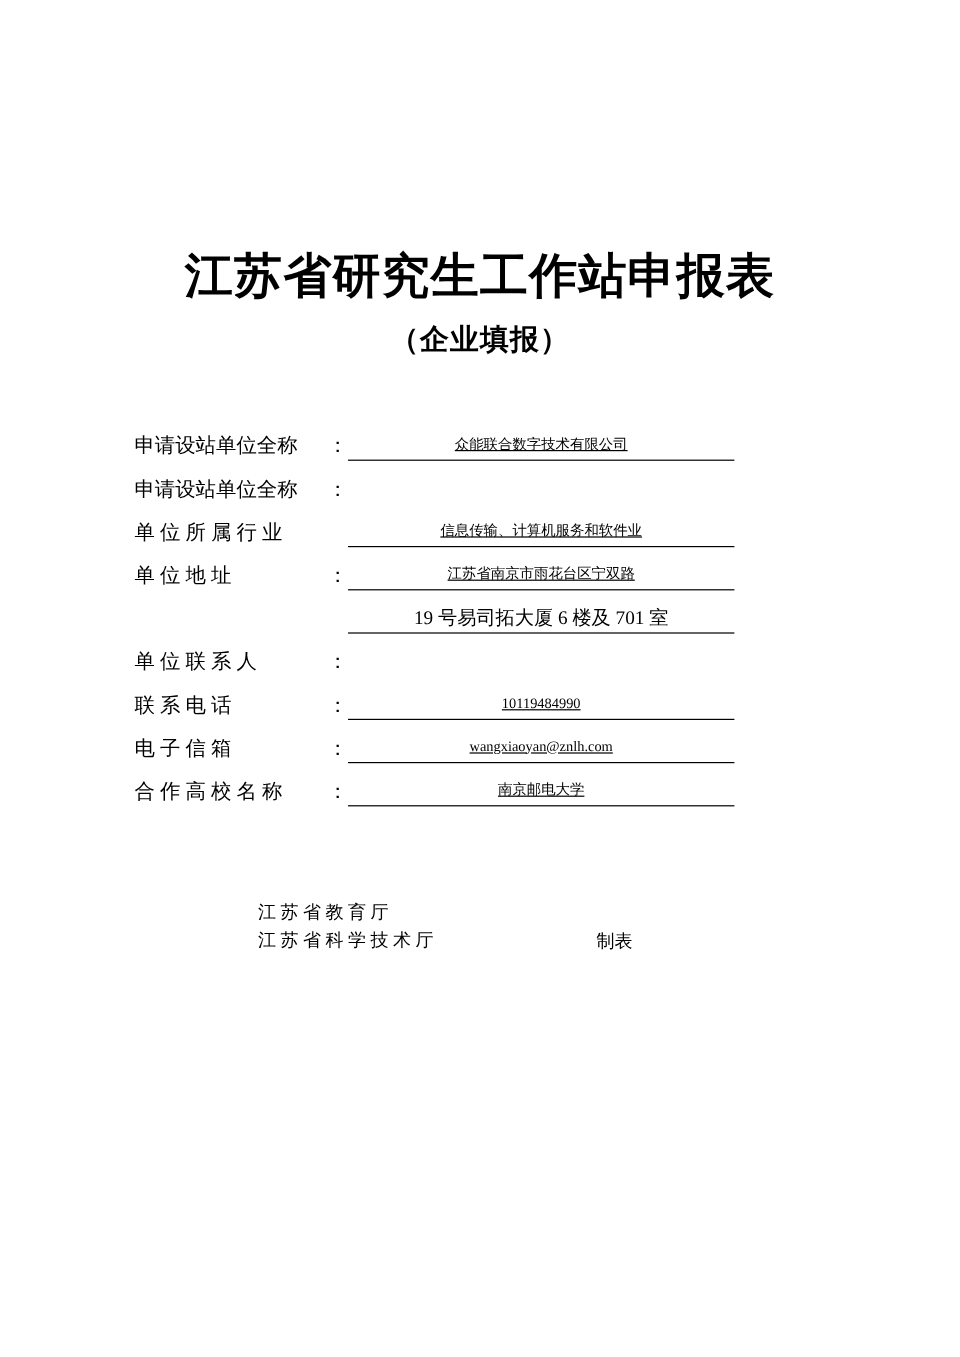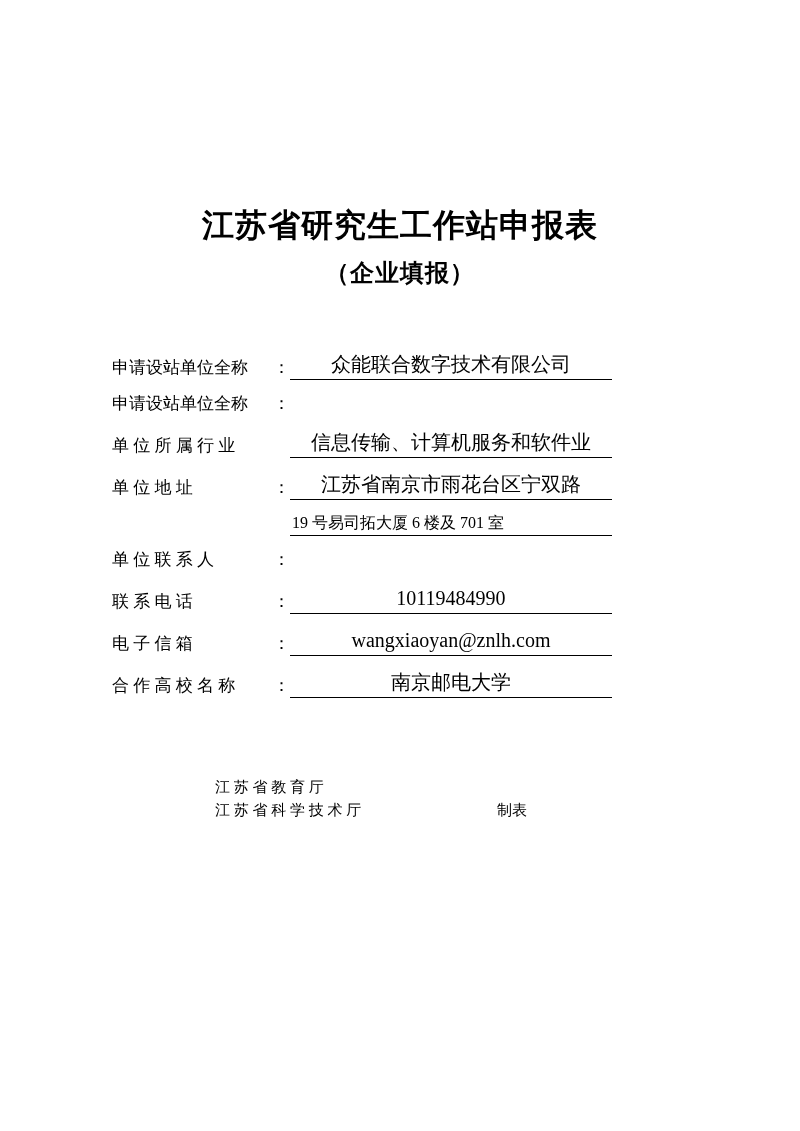--- a/index.html
+++ b/index.html
@@ -24,21 +24,21 @@
   }
 
   
   .title-block {
     margin-top: 205px;
     text-align: center;
   }
   .doc-title {
     font-family: "Liberation Sans", "DejaVu Sans", sans-serif;
     font-weight: bold;
-    font-size: 32px;
+    font-size: 40px;
     letter-spacing: 1px;
     line-height: 1.25;
   }
   .doc-subtitle {
     font-family: Liberation Mono, monospace;
     font-weight: bold;
     font-size: 24px;
     margin-top: 12px;
     letter-spacing: 1px;
   }
@@ -67,35 +67,37 @@
     letter-spacing: 0;
   }
   .field-label .colon {
     margin-left: 4px;
   }
   .field-value {
     flex: 1 1 auto;
     border-bottom: 1px solid #000;
     padding: 0 2px 1px 2px;
     text-align: center;
-    font-size: 20px;
+    font-size: 12px;
     min-height: 20px;
     white-space: nowrap;
+    text-decoration: underline;
   }
   .field-value.left {
     text-align: left;
   }
   .field-value.nounderline {
     border-bottom: none;
   }
   .field-value-cont {
     margin-left: 178px;
     border-bottom: 1px solid #000;
     padding: 0 2px 1px 2px;
     font-size: 16px;
+    text-align: center;
     width: 322px;
     box-sizing: border-box;
   }
   .cont-row {
     display: flex;
     margin-bottom: 13px;
   }
 
   
   .issuer {

